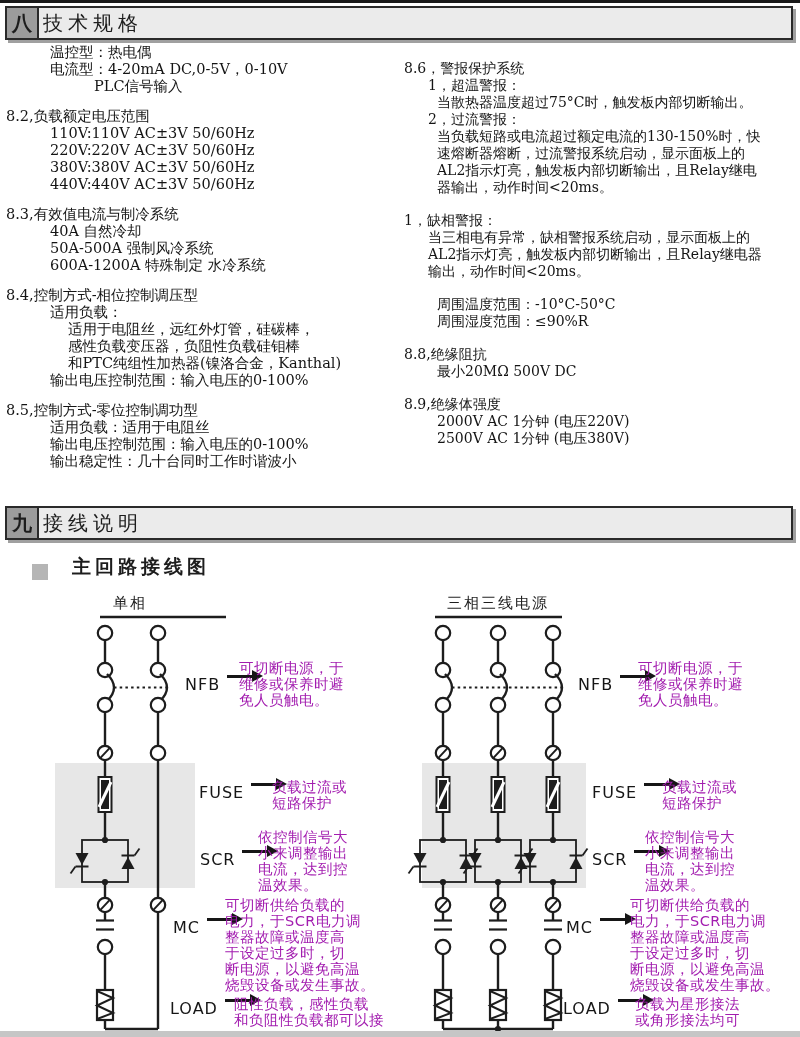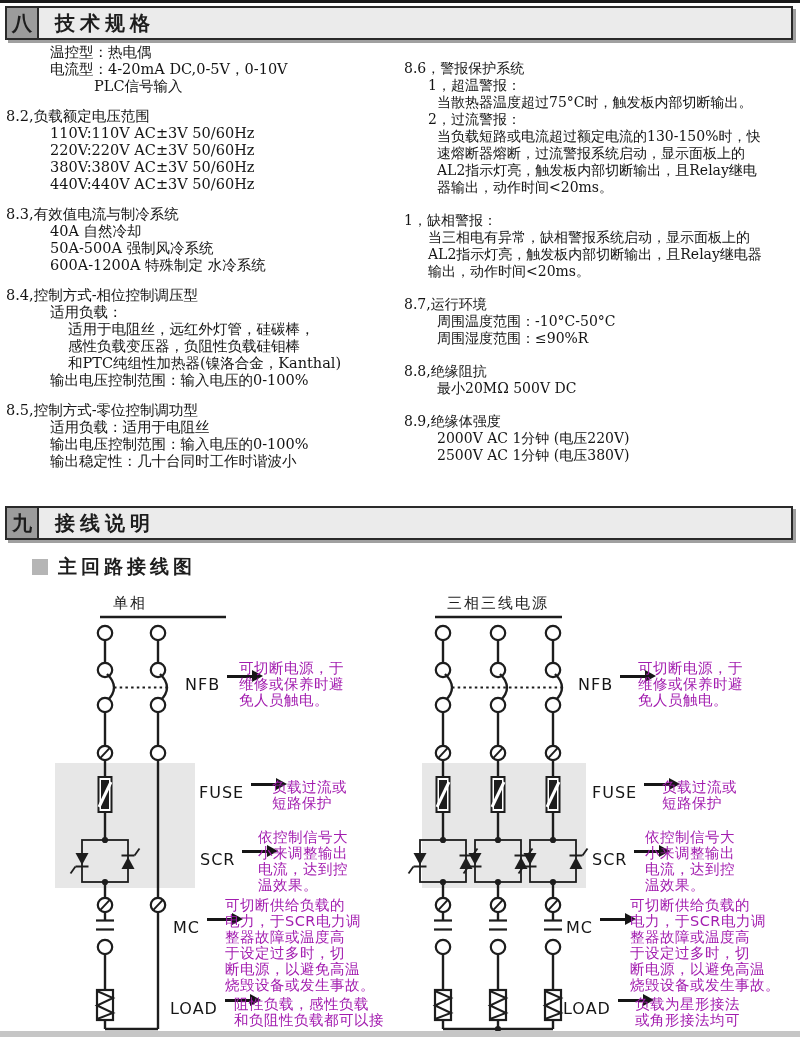--- a/index.html
+++ b/index.html
@@ -5,37 +5,37 @@
   html,body{margin:0;padding:0;background:#fff;}
   .page{position:relative;width:800px;height:1037px;background:#ffffff;overflow:hidden;
         font-family:"DejaVu Sans",sans-serif;color:#1d1d1d;}
   .topline{position:absolute;top:0;left:0;width:800px;height:3px;background:#1a1a1a;}
 
   
   .section-header{position:absolute;left:5px;width:784px;height:30px;border:2px solid #2a2a2a;
         background:#ebebeb;box-shadow:3px 3px 0 #a0a0a0;display:flex;align-items:stretch;}
   .section-num{width:30px;background:#9c9c9c;border-right:2px solid #2a2a2a;display:flex;
         align-items:center;justify-content:center;font-size:20px;font-weight:bold;}
-  .section-title{flex:1;display:flex;align-items:center;padding-left:16px;font-size:20px;
-        font-weight:bold;letter-spacing:5px;}
+  .section-title{flex:1;display:flex;align-items:center;padding-left:4px;font-size:20px;
+        font-weight:normal;letter-spacing:5px;}
 
   
   .spec-col{position:absolute;font-family:"DejaVu Serif","DejaVu Sans",serif;line-height:17px;color:#141414;}
   .col-left{left:6px;top:44px;width:392px;font-size:14.5px;}
   .col-right{left:404px;top:60px;width:392px;font-size:14px;}
   .spec-block{margin-bottom:13px;}
   .col-right .spec-block{margin-bottom:16px;}
   .col-left .ind1{padding-left:44px;}
   .col-left .ind2{padding-left:62px;}
   .col-left .ind3{padding-left:88px;}
   .col-right .ind1{padding-left:24px;}
   .col-right .ind2{padding-left:33px;}
 
   
-  .subtitle{position:absolute;left:32px;top:554px;display:flex;align-items:center;gap:10px;}
+  .subtitle{position:absolute;left:32px;top:554px;display:flex;align-items:flex-end;gap:24px;}
   .sq{width:16px;height:16px;background:#b5b5b5;}
   .subtitle-text{font-size:19px;font-weight:bold;letter-spacing:4px;}
 
   
   .diagram-area{position:absolute;left:0;top:590px;width:800px;height:447px;}
   svg.circuit{position:absolute;top:0;width:400px;height:447px;}
   #svg-single{left:0;}
   #svg-three{left:400px;}
   .dtitle{font-family:"DejaVu Sans",sans-serif;font-size:15px;letter-spacing:2px;fill:#1d1d1d;text-anchor:middle;}
 
@@ -105,21 +105,20 @@
         <div class="ind2">AL2指示灯亮，触发板内部切断输出，且Relay继电</div>
         <div class="ind2">器输出，动作时间&lt;20ms。</div>
       </div>
       <div class="spec-block">
         <div>1，缺相警报：</div>
         <div class="ind1">当三相电有异常，缺相警报系统启动，显示面板上的</div>
         <div class="ind1">AL2指示灯亮，触发板内部切断输出，且Relay继电器</div>
         <div class="ind1">输出，动作时间&lt;20ms。</div>
       </div>
       <div class="spec-block">
-        <div>8.7,运行环境</div>
         <div class="ind2">周围温度范围：-10°C-50°C</div>
         <div class="ind2">周围湿度范围：≤90%R</div>
       </div>
       <div class="spec-block">
         <div>8.8,绝缘阻抗</div>
         <div class="ind2">最小20MΩ 500V DC</div>
       </div>
       <div class="spec-block">
         <div>8.9,绝缘体强度</div>
         <div class="ind2">2000V AC 1分钟 (电压220V)</div>

